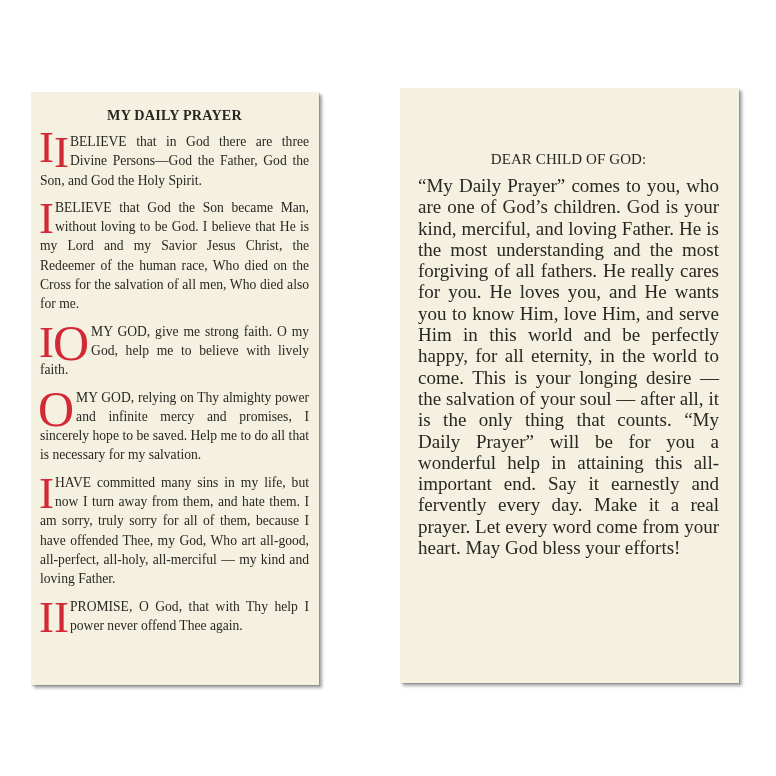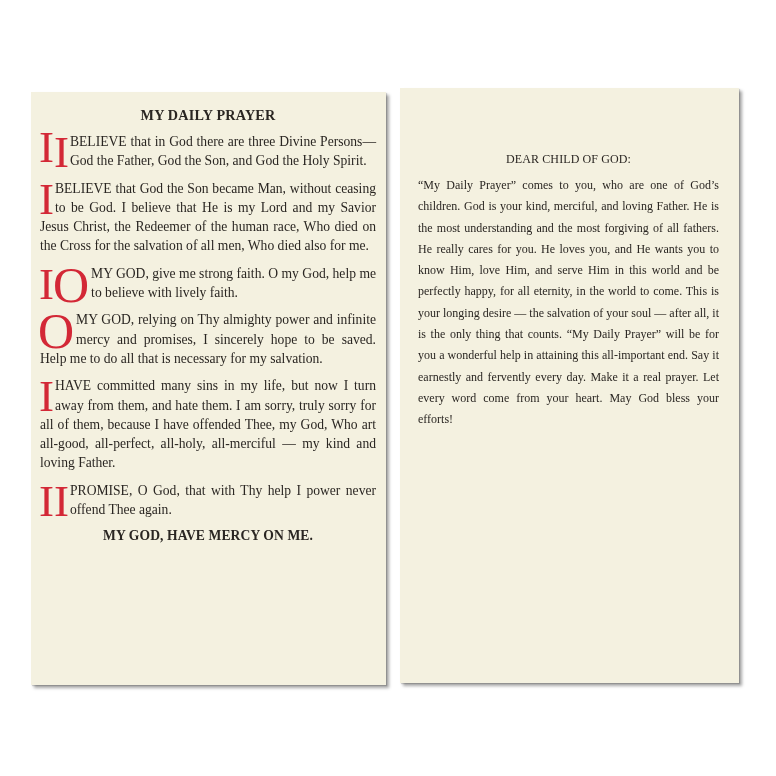--- a/index.html
+++ b/index.html
@@ -17,21 +17,21 @@
     }
     .card {
       position: absolute;
       background: #f4f1e0;
       box-shadow: 3px 3px 3px rgba(0,0,0,0.35), 1px 1px 1px rgba(0,0,0,0.15);
       box-sizing: border-box;
     }
     #card-left {
       left: 31px;
       top: 92px;
-      width: 355px;
+      width: 288px;
       height: 593px;
       padding: 14px 10px 0 9px;
     }
     #card-right {
       left: 400px;
       top: 88px;
       width: 339px;
       height: 595px;
       padding: 62px 20px 0 18px;
     }
@@ -67,65 +67,64 @@
     .closing {
       text-align: center;
       font-weight: bold;
       font-size: 13.6px;
       letter-spacing: 0.1px;
       margin-top: 2px;
       line-height: 18px;
     }
     .right-title {
       text-align: center;
-      font-size: 12px;
+      font-size: 15px;
       letter-spacing: 0.1px;
       margin: 0 0 6px 0;
       line-height: 19px;
     }
     .right-body {
-      font-size: 12px;
+      font-size: 19px;
       line-height: 21.3px;
       text-align: justify;
       margin: 0;
     }
   </style>
 </head>
 <body>
 
 <div class="card" id="card-left">
   <div class="title">MY DAILY PRAYER</div>
 
   <p class="para">
     <span class="dropcap">I</span>
   </p>
   <p class="para">
     <span class="dropcap">I</span><span>BELIEVE that in God there are three Divine Persons—God the Father, God the Son, and God the Holy Spirit.</span>
   </p>
   <p class="para">
-    <span class="dropcap">I</span><span>BELIEVE that God the Son became Man, without ceasing to be God. I believe that He is my Lord and my Savior Jesus Christ, the Redeemer of the human race, Who died on the Cross for the salvation of all men, Who died also for me.</span>
+    <span class="dropcap">I</span><span>BELIEVE that God the Son became Man, without loving to be God. I believe that He is my Lord and my Savior Jesus Christ, the Redeemer of the human race, Who died on the Cross for the salvation of all men, Who died also for me.</span>
   </p>
   <p class="para">
     <span class="dropcap">I</span>
   </p>
   <p class="para">
     <span class="dropcap o">O</span><span>MY GOD, give me strong faith. O my God, help me to believe with lively faith.</span>
   </p>
   <p class="para">
     <span class="dropcap o">O</span><span>MY GOD, relying on Thy almighty power and infinite mercy and promises, I sincerely hope to be saved. Help me to do all that is necessary for my salvation.</span>
   </p>
   <p class="para">
     <span class="dropcap">I</span><span>HAVE committed many sins in my life, but now I turn away from them, and hate them. I am sorry, truly sorry for all of them, because I have offended Thee, my God, Who art all-good, all-perfect, all-holy, all-merciful — my kind and loving Father.</span>
   </p>
   <p class="para">
     <span class="dropcap">I</span>
   </p>
   <p class="para">
     <span class="dropcap">I</span><span>PROMISE, O God, that with Thy help I power never offend Thee again.</span>
   </p>
 
-  <div class="closing">MY GOD, HAVE MERCY ON ME.</div>
 </div>
 
 <div class="card" id="card-right">
   <div class="right-title">DEAR CHILD OF GOD:</div>
   <p class="right-body">“My Daily Prayer” comes to you, who are one of God’s children. God is your kind, merciful, and loving Father. He is the most understanding and the most forgiving of all fathers. He really cares for you. He loves you, and He wants you to know Him, love Him, and serve Him in this world and be perfectly happy, for all eternity, in the world to come. This is your longing desire — the salvation of your soul — after all, it is the only thing that counts. “My Daily Prayer” will be for you a wonderful help in attaining this all-important end. Say it earnestly and fervently every day. Make it a real prayer. Let every word come from your heart. May God bless your efforts!</p>
 </div>
 
 </body></html>

